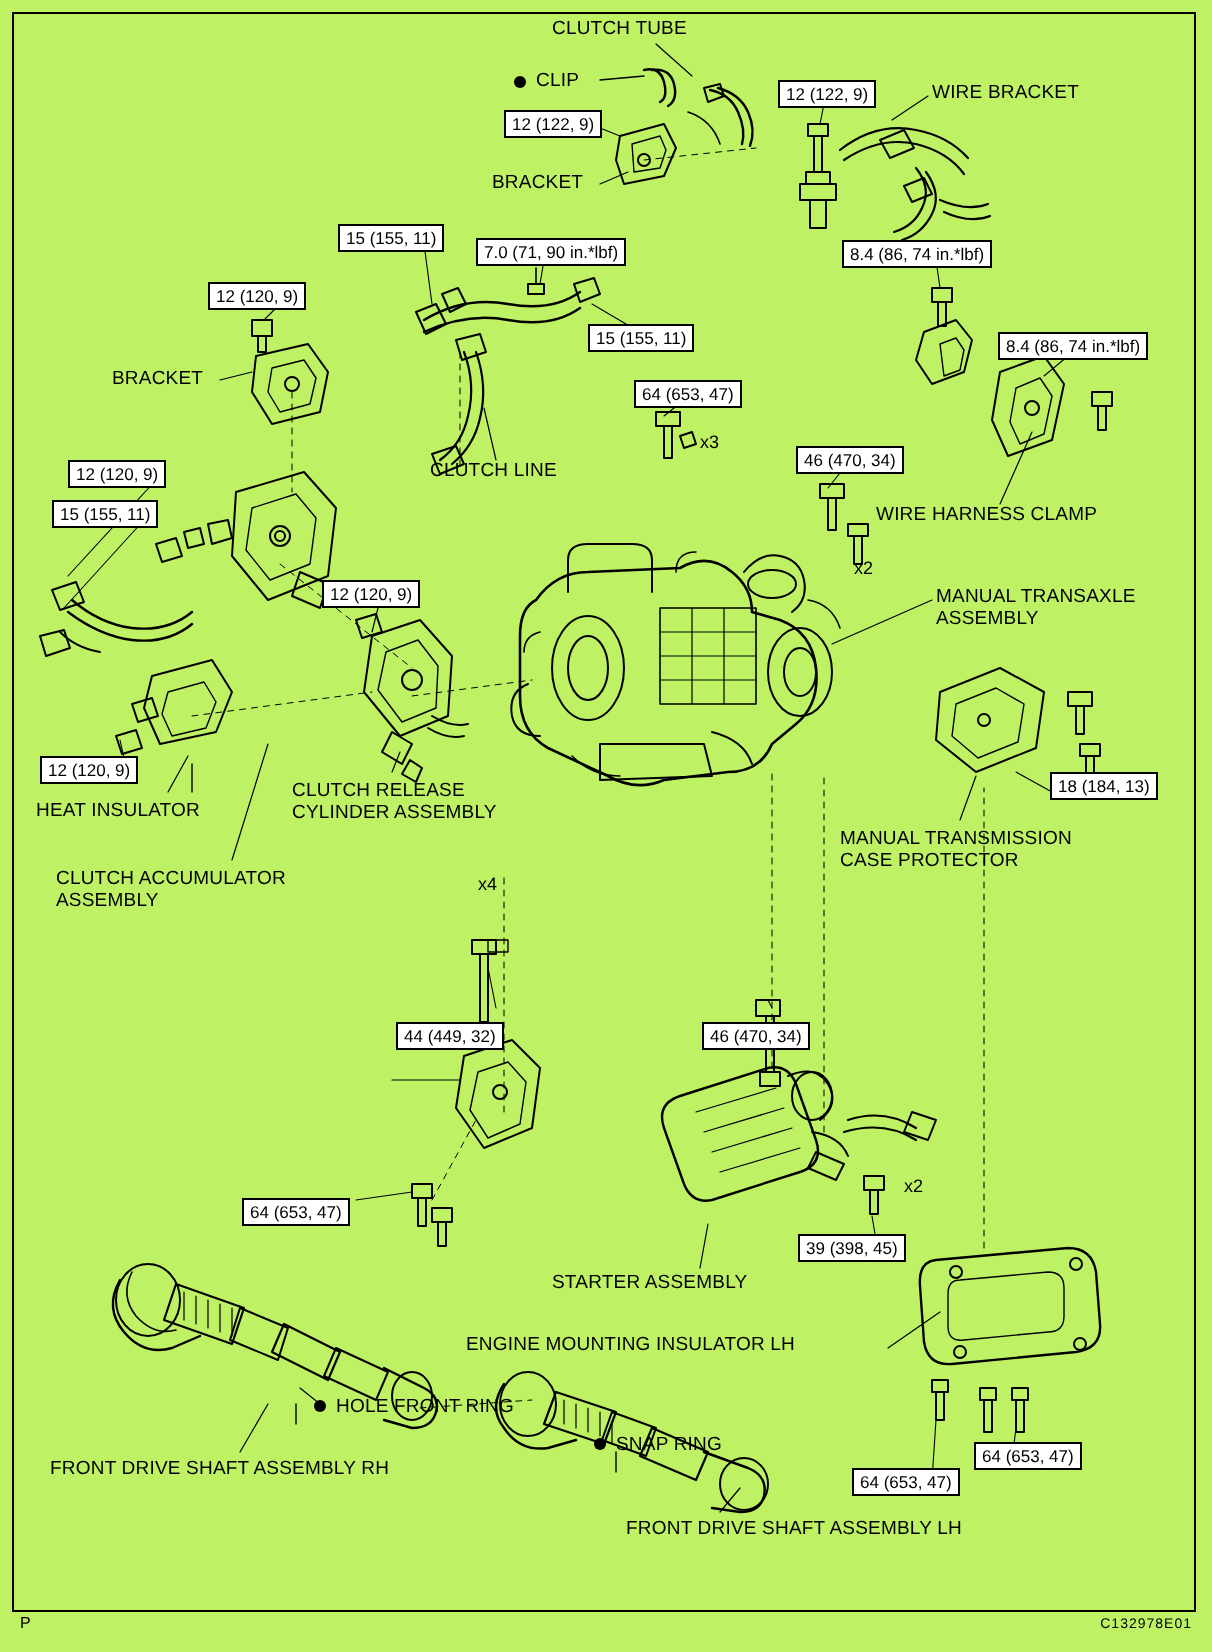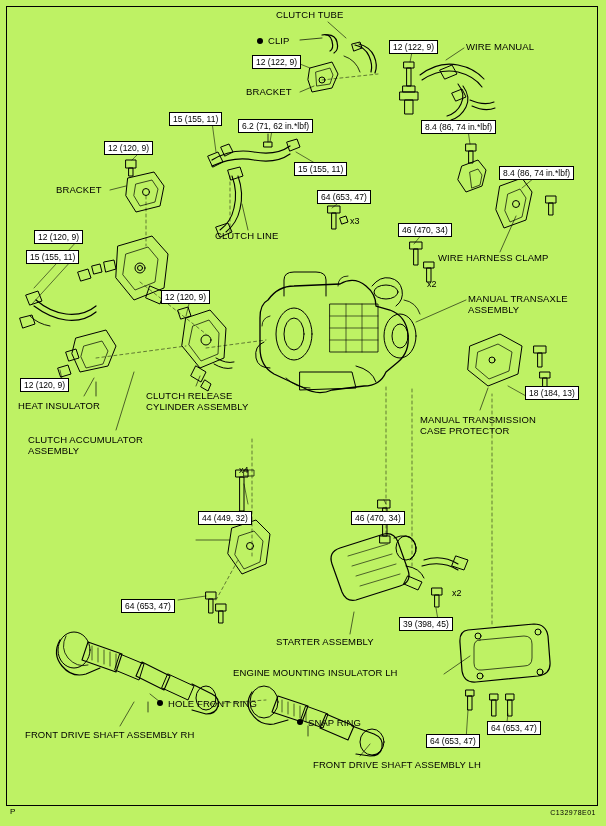--- a/index.html
+++ b/index.html
@@ -361,21 +361,21 @@
         <path d="M322 80 l56 -6"></path>
         <path d="M210 704 l56 -4"></path>
       </g>
 
     </g>
   </svg>
 
   <div class="label" style="left:276px;top:9px;">CLUTCH TUBE</div>
   <div class="label" style="left:268px;top:35px;">CLIP</div>
   <div class="dot" style="left:257px;top:38px;"></div>
-  <div class="label" style="left:466px;top:41px;">WIRE MANUAL</div>
+  <div class="label" style="left:466px;top:41px;">WIRE BRACKET</div>
   <div class="label" style="left:246px;top:86px;">BRACKET</div>
   <div class="label" style="left:56px;top:184px;">BRACKET</div>
   <div class="label" style="left:215px;top:230px;">CLUTCH LINE</div>
   <div class="label" style="left:438px;top:252px;">WIRE HARNESS CLAMP</div>
   <div class="label" style="left:468px;top:293px;">MANUAL TRANSAXLE
 ASSEMBLY</div>
   <div class="label" style="left:18px;top:400px;">HEAT INSULATOR</div>
   <div class="label" style="left:420px;top:414px;">MANUAL TRANSMISSION
 CASE PROTECTOR</div>
   <div class="label" style="left:146px;top:390px;">CLUTCH RELEASE
@@ -389,38 +389,38 @@
   <div class="label" style="left:308px;top:717px;">SNAP RING</div>
   <div class="dot" style="left:297px;top:719px;"></div>
   <div class="label" style="left:25px;top:729px;">FRONT DRIVE SHAFT ASSEMBLY RH</div>
   <div class="label" style="left:313px;top:759px;">FRONT DRIVE SHAFT ASSEMBLY LH</div>
 
   <div class="torque" style="left:252px;top:55px;">12 (122, 9)</div>
   <div class="torque" style="left:389px;top:40px;">12 (122, 9)</div>
   <div class="torque" style="left:421px;top:120px;">8.4 (86, 74 in.*lbf)</div>
   <div class="torque" style="left:499px;top:166px;">8.4 (86, 74 in.*lbf)</div>
   <div class="torque" style="left:169px;top:112px;">15 (155, 11)</div>
-  <div class="torque" style="left:238px;top:119px;">6.2 (71, 62 in.*lbf)</div>
+  <div class="torque" style="left:238px;top:119px;">7.0 (71, 90 in.*lbf)</div>
   <div class="torque" style="left:294px;top:162px;">15 (155, 11)</div>
   <div class="torque" style="left:104px;top:141px;">12 (120, 9)</div>
   <div class="torque" style="left:317px;top:190px;">64 (653, 47)</div>
   <div class="torque" style="left:398px;top:223px;">46 (470, 34)</div>
   <div class="torque" style="left:34px;top:230px;">12 (120, 9)</div>
   <div class="torque" style="left:26px;top:250px;">15 (155, 11)</div>
   <div class="torque" style="left:161px;top:290px;">12 (120, 9)</div>
   <div class="torque" style="left:20px;top:378px;">12 (120, 9)</div>
   <div class="torque" style="left:525px;top:386px;text-align:right;">18 (184, 13)</div>
   <div class="torque" style="left:198px;top:511px;">44 (449, 32)</div>
   <div class="torque" style="left:351px;top:511px;">46 (470, 34)</div>
   <div class="torque" style="left:121px;top:599px;">64 (653, 47)</div>
   <div class="torque" style="left:399px;top:617px;">39 (398, 45)</div>
   <div class="torque" style="left:426px;top:734px;">64 (653, 47)</div>
   <div class="torque" style="left:487px;top:721px;">64 (653, 47)</div>
 
   <div class="qty" style="left:350px;top:216px;">x3</div>
   <div class="qty" style="left:427px;top:279px;">x2</div>
-  <div class="qty" style="left:239px;top:465px;">x4</div>
+  <div class="qty" style="left:239px;top:437px;">x4</div>
   <div class="qty" style="left:452px;top:588px;">x2</div>
 
 
   <div class="page-mark">P</div>
   <div class="code-mark">C132978E01</div>
 </div>
 
 </body></html>

